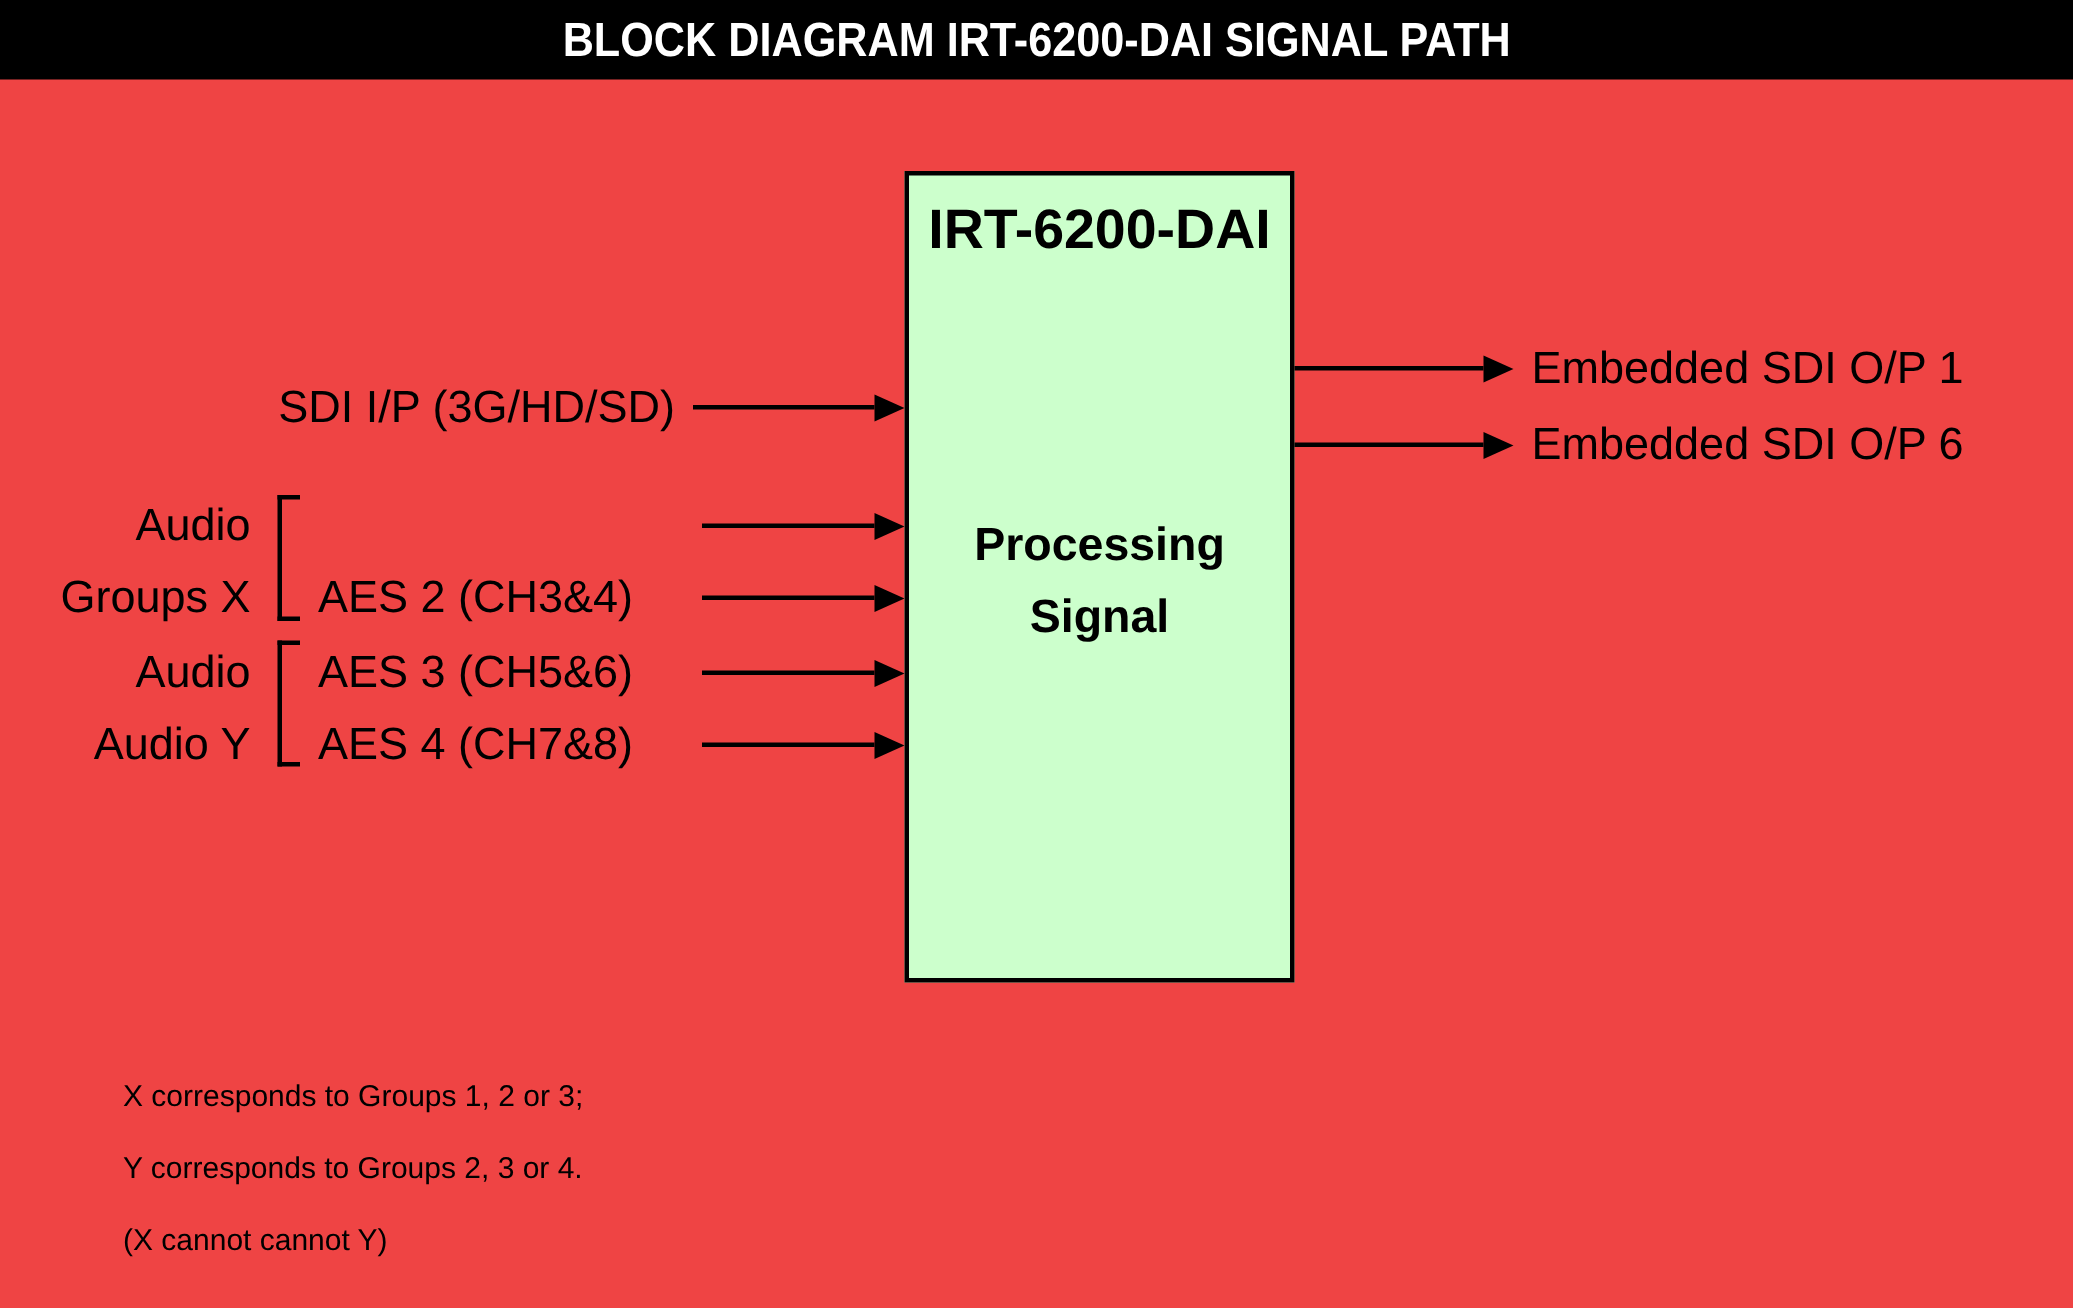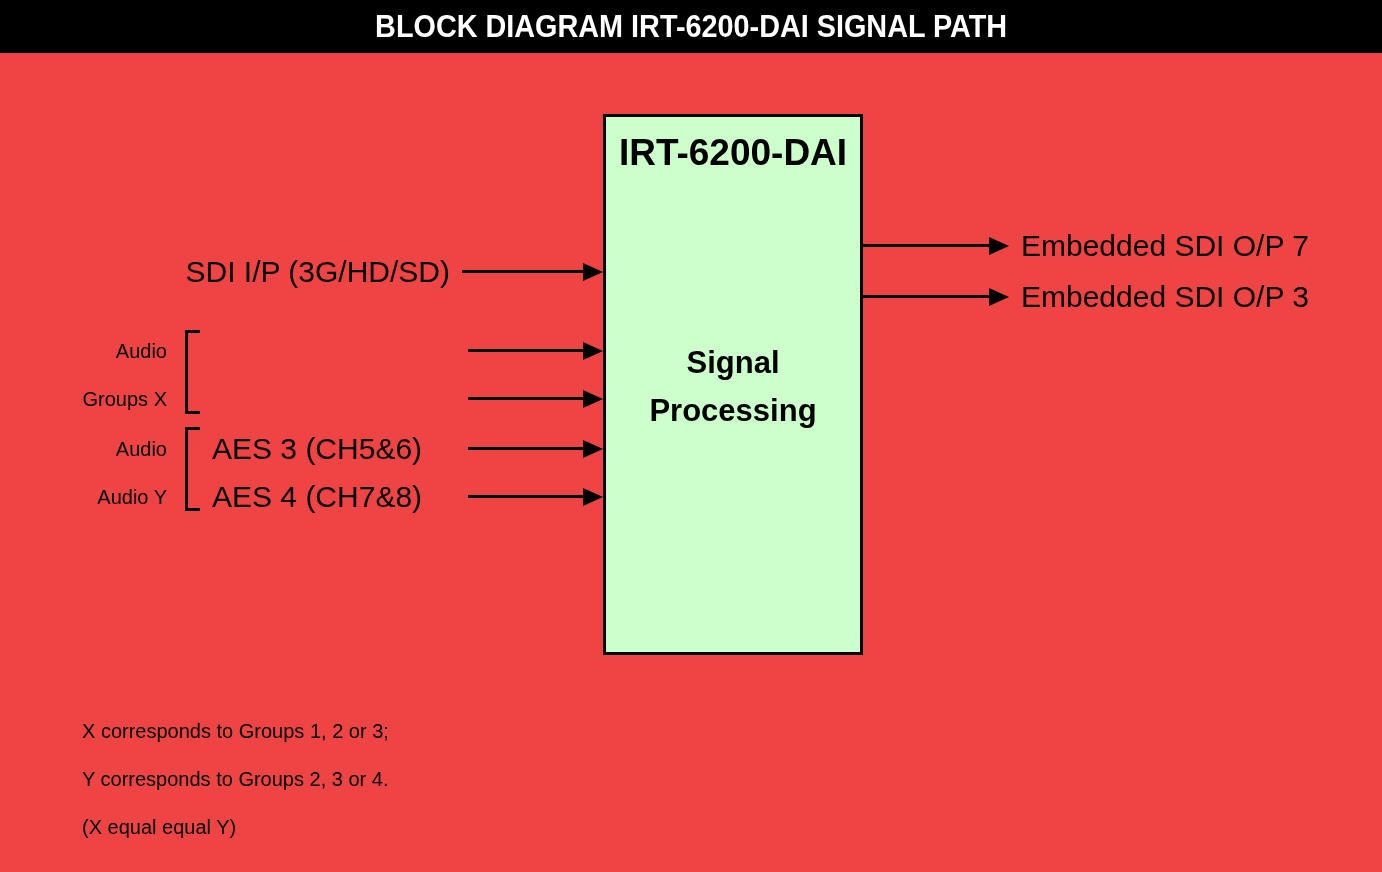--- a/index.html
+++ b/index.html
@@ -87,21 +87,21 @@
     height: 40px;
     white-space: nowrap;
   }
   .lbl-right { text-align: right; }
 
   .group-lbl {
     position: absolute;
     left: 0;
     width: 167px;
     text-align: right;
-    font-size: 20px;
+    font-size: 30px;
     line-height: 48px;
     white-space: nowrap;
   }
 
   
   .bracket {
     position: absolute;
     left: 185px;
     width: 15px;
     height: 84px;
@@ -125,30 +125,31 @@
 
 <div class="stage">
 
   <div class="banner">
     <div class="banner-title">BLOCK DIAGRAM IRT-6200-DAI SIGNAL PATH</div>
   </div>
 
   <div class="block">
     <div class="block-title">IRT-6200-DAI</div>
     <div class="block-body">
+      <div>Processing</div>
       <div>Signal</div>
-      <div>Processing</div>
     </div>
   </div>
 
   <div class="lbl lbl-right" style="left:0; width:450px; top:252px;">SDI I/P (3G/HD/SD)</div>
   <div class="arrow" style="left:462px; top:270px; width:121px;"></div>
 
   <div class="arrow" style="left:468px; top:349px; width:115px;"></div>
 
+  <div class="lbl" style="left:212px; top:379px;">AES 2 (CH3&amp;4)</div>
   <div class="arrow" style="left:468px; top:397px; width:115px;"></div>
 
   <div class="lbl" style="left:212px; top:429px;">AES 3 (CH5&amp;6)</div>
   <div class="arrow" style="left:468px; top:447px; width:115px;"></div>
 
   <div class="lbl" style="left:212px; top:477px;">AES 4 (CH7&amp;8)</div>
   <div class="arrow" style="left:468px; top:495px; width:115px;"></div>
 
   <div class="group-lbl" style="top:327px;">
     <div>Audio</div>
@@ -156,24 +157,24 @@
   </div>
   <div class="bracket" style="top:330px;"></div>
 
   <div class="group-lbl" style="top:425px;">
     <div>Audio</div>
     <div>Audio Y</div>
   </div>
   <div class="bracket" style="top:427px;"></div>
 
   <div class="arrow" style="left:863px; top:244px; width:126px;"></div>
-  <div class="lbl" style="left:1021px; top:226px;">Embedded SDI O/P 7</div>
+  <div class="lbl" style="left:1021px; top:226px;">Embedded SDI O/P 1</div>
 
   <div class="arrow" style="left:863px; top:295px; width:126px;"></div>
-  <div class="lbl" style="left:1021px; top:277px;">Embedded SDI O/P 3</div>
+  <div class="lbl" style="left:1021px; top:277px;">Embedded SDI O/P 6</div>
 
   <div class="notes">
     <div class="note-line">X corresponds to Groups 1, 2 or 3;</div>
     <div class="note-line">Y corresponds to Groups 2, 3 or 4.</div>
-    <div class="note-line">(X equal equal Y)</div>
+    <div class="note-line">(X cannot cannot Y)</div>
   </div>
 
 </div>
 
 </body></html>

